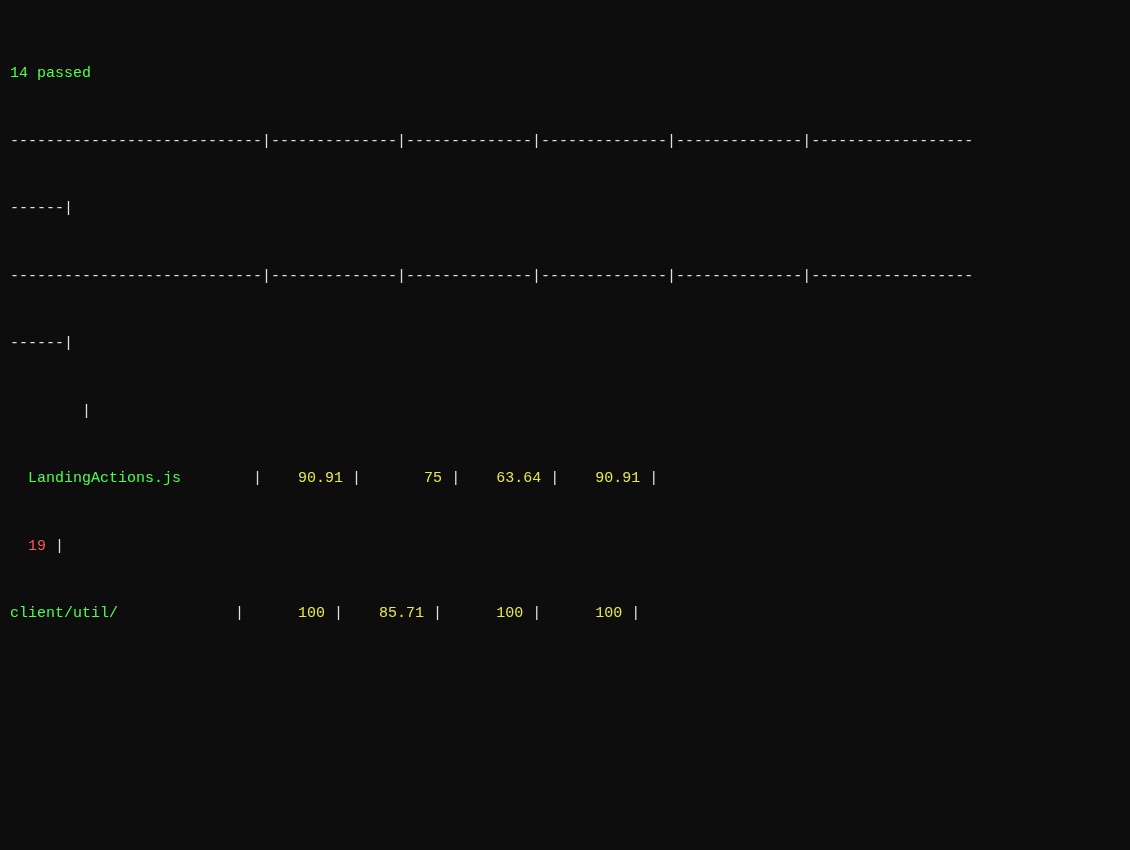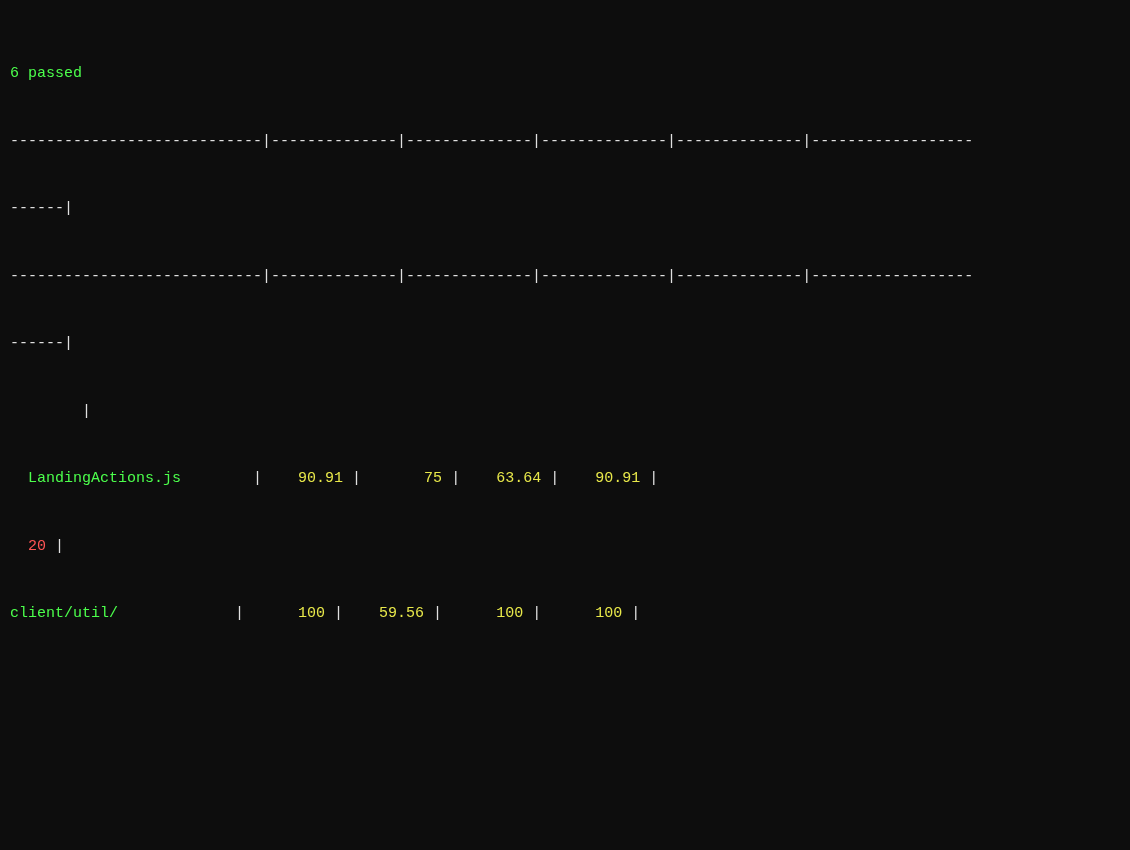--- a/index.html
+++ b/index.html
@@ -43,29 +43,29 @@
 
     .line {
       display: block;
       white-space: pre;
     }
   </style>
 </head>
 <body>
 
 <div class="terminal">
-  <span class="line"><span class="green">6 passed</span></span>
+  <span class="line"><span class="green">14 passed</span></span>
   <span class="line"><span class="white">----------------------------|--------------|--------------|--------------|--------------|------------------</span></span>
   <span class="line"><span class="white">------|</span></span>
   <span class="line"><span class="white">----------------------------|--------------|--------------|--------------|--------------|------------------</span></span>
   <span class="line"><span class="white">------|</span></span>
   <span class="line"><span class="white">        |</span></span>
   <span class="line"><span class="white">  </span><span class="green">LandingActions.js</span><span class="white">        |    </span><span class="yellow">90.91</span><span class="white"> |       </span><span class="yellow">75</span><span class="white"> |    </span><span class="yellow">63.64</span><span class="white"> |    </span><span class="yellow">90.91</span><span class="white"> |</span></span>
-  <span class="line"><span class="white">  </span><span class="red">20</span><span class="white"> |</span></span>
-  <span class="line"><span class="green">client/util/             </span><span class="white">|      </span><span class="yellow">100</span><span class="white"> |    </span><span class="yellow">59.56</span><span class="white"> |      </span><span class="yellow">100</span><span class="white"> |      </span><span class="yellow">100</span><span class="white"> |</span></span>
+  <span class="line"><span class="white">  </span><span class="red">19</span><span class="white"> |</span></span>
+  <span class="line"><span class="green">client/util/             </span><span class="white">|      </span><span class="yellow">100</span><span class="white"> |    </span><span class="yellow">85.71</span><span class="white"> |      </span><span class="yellow">100</span><span class="white"> |      </span><span class="yellow">100</span><span class="white"> |</span></span>
   
   
   
   
   
   
   
   
   
   

